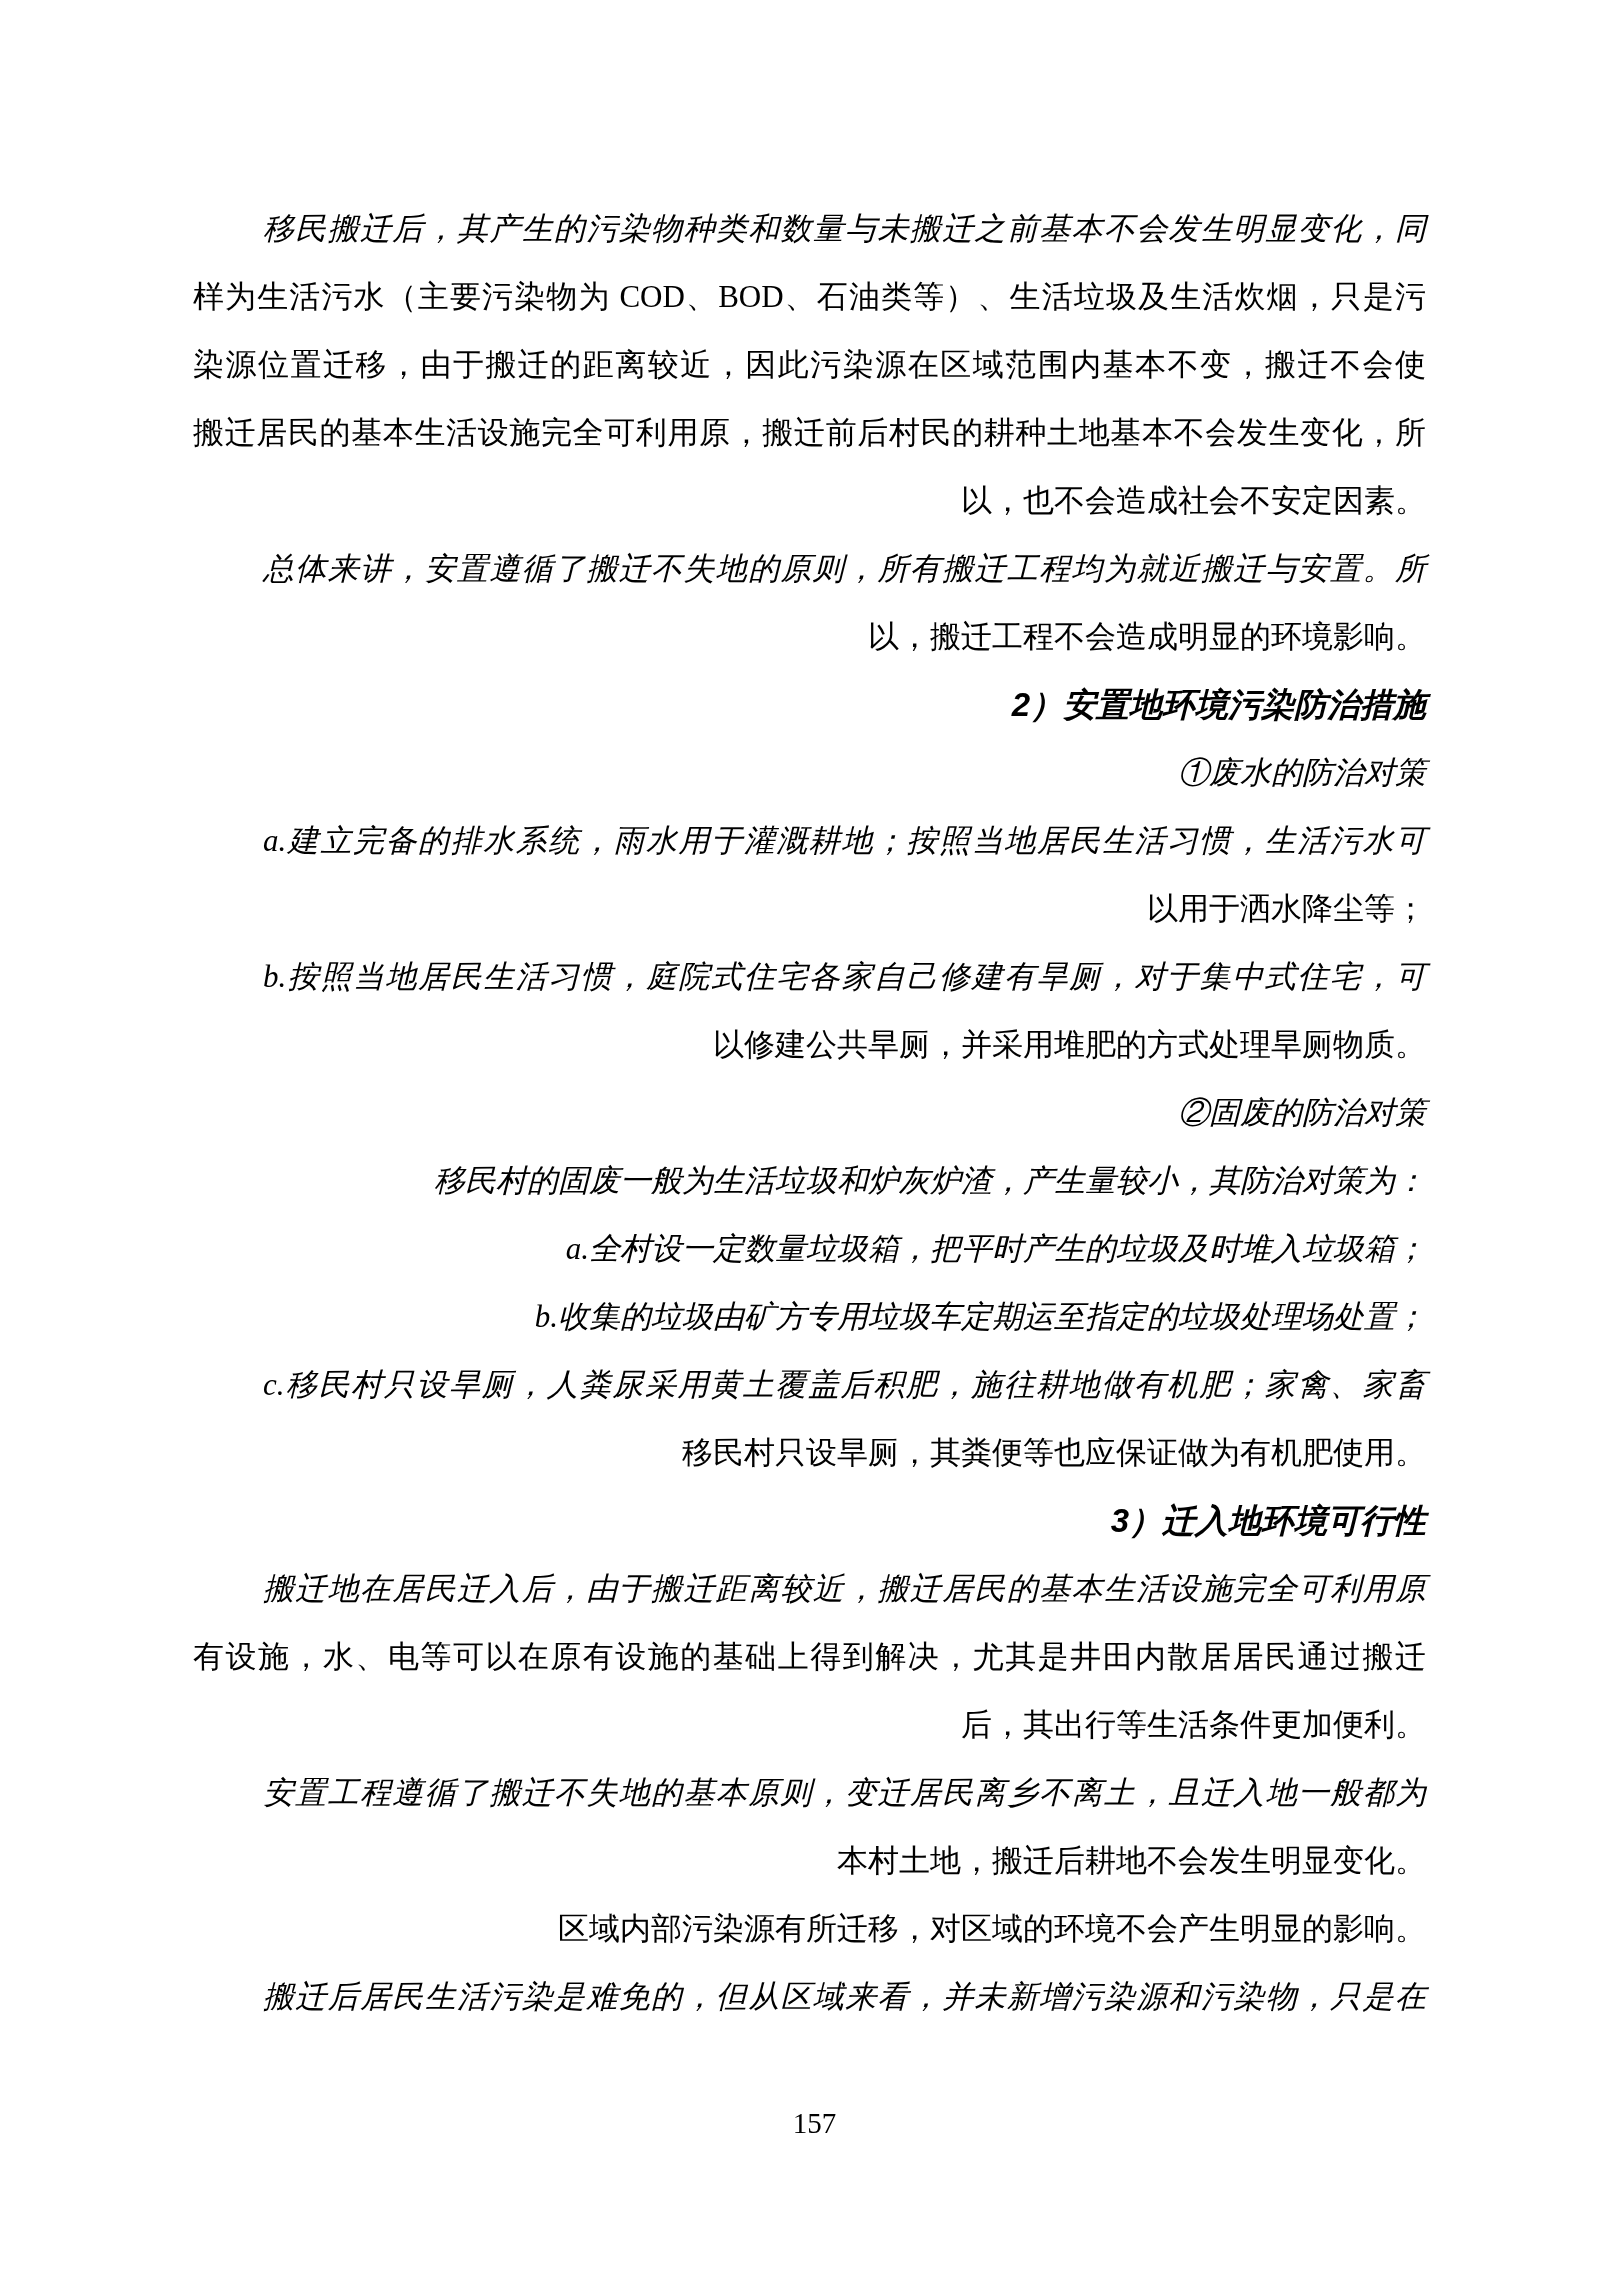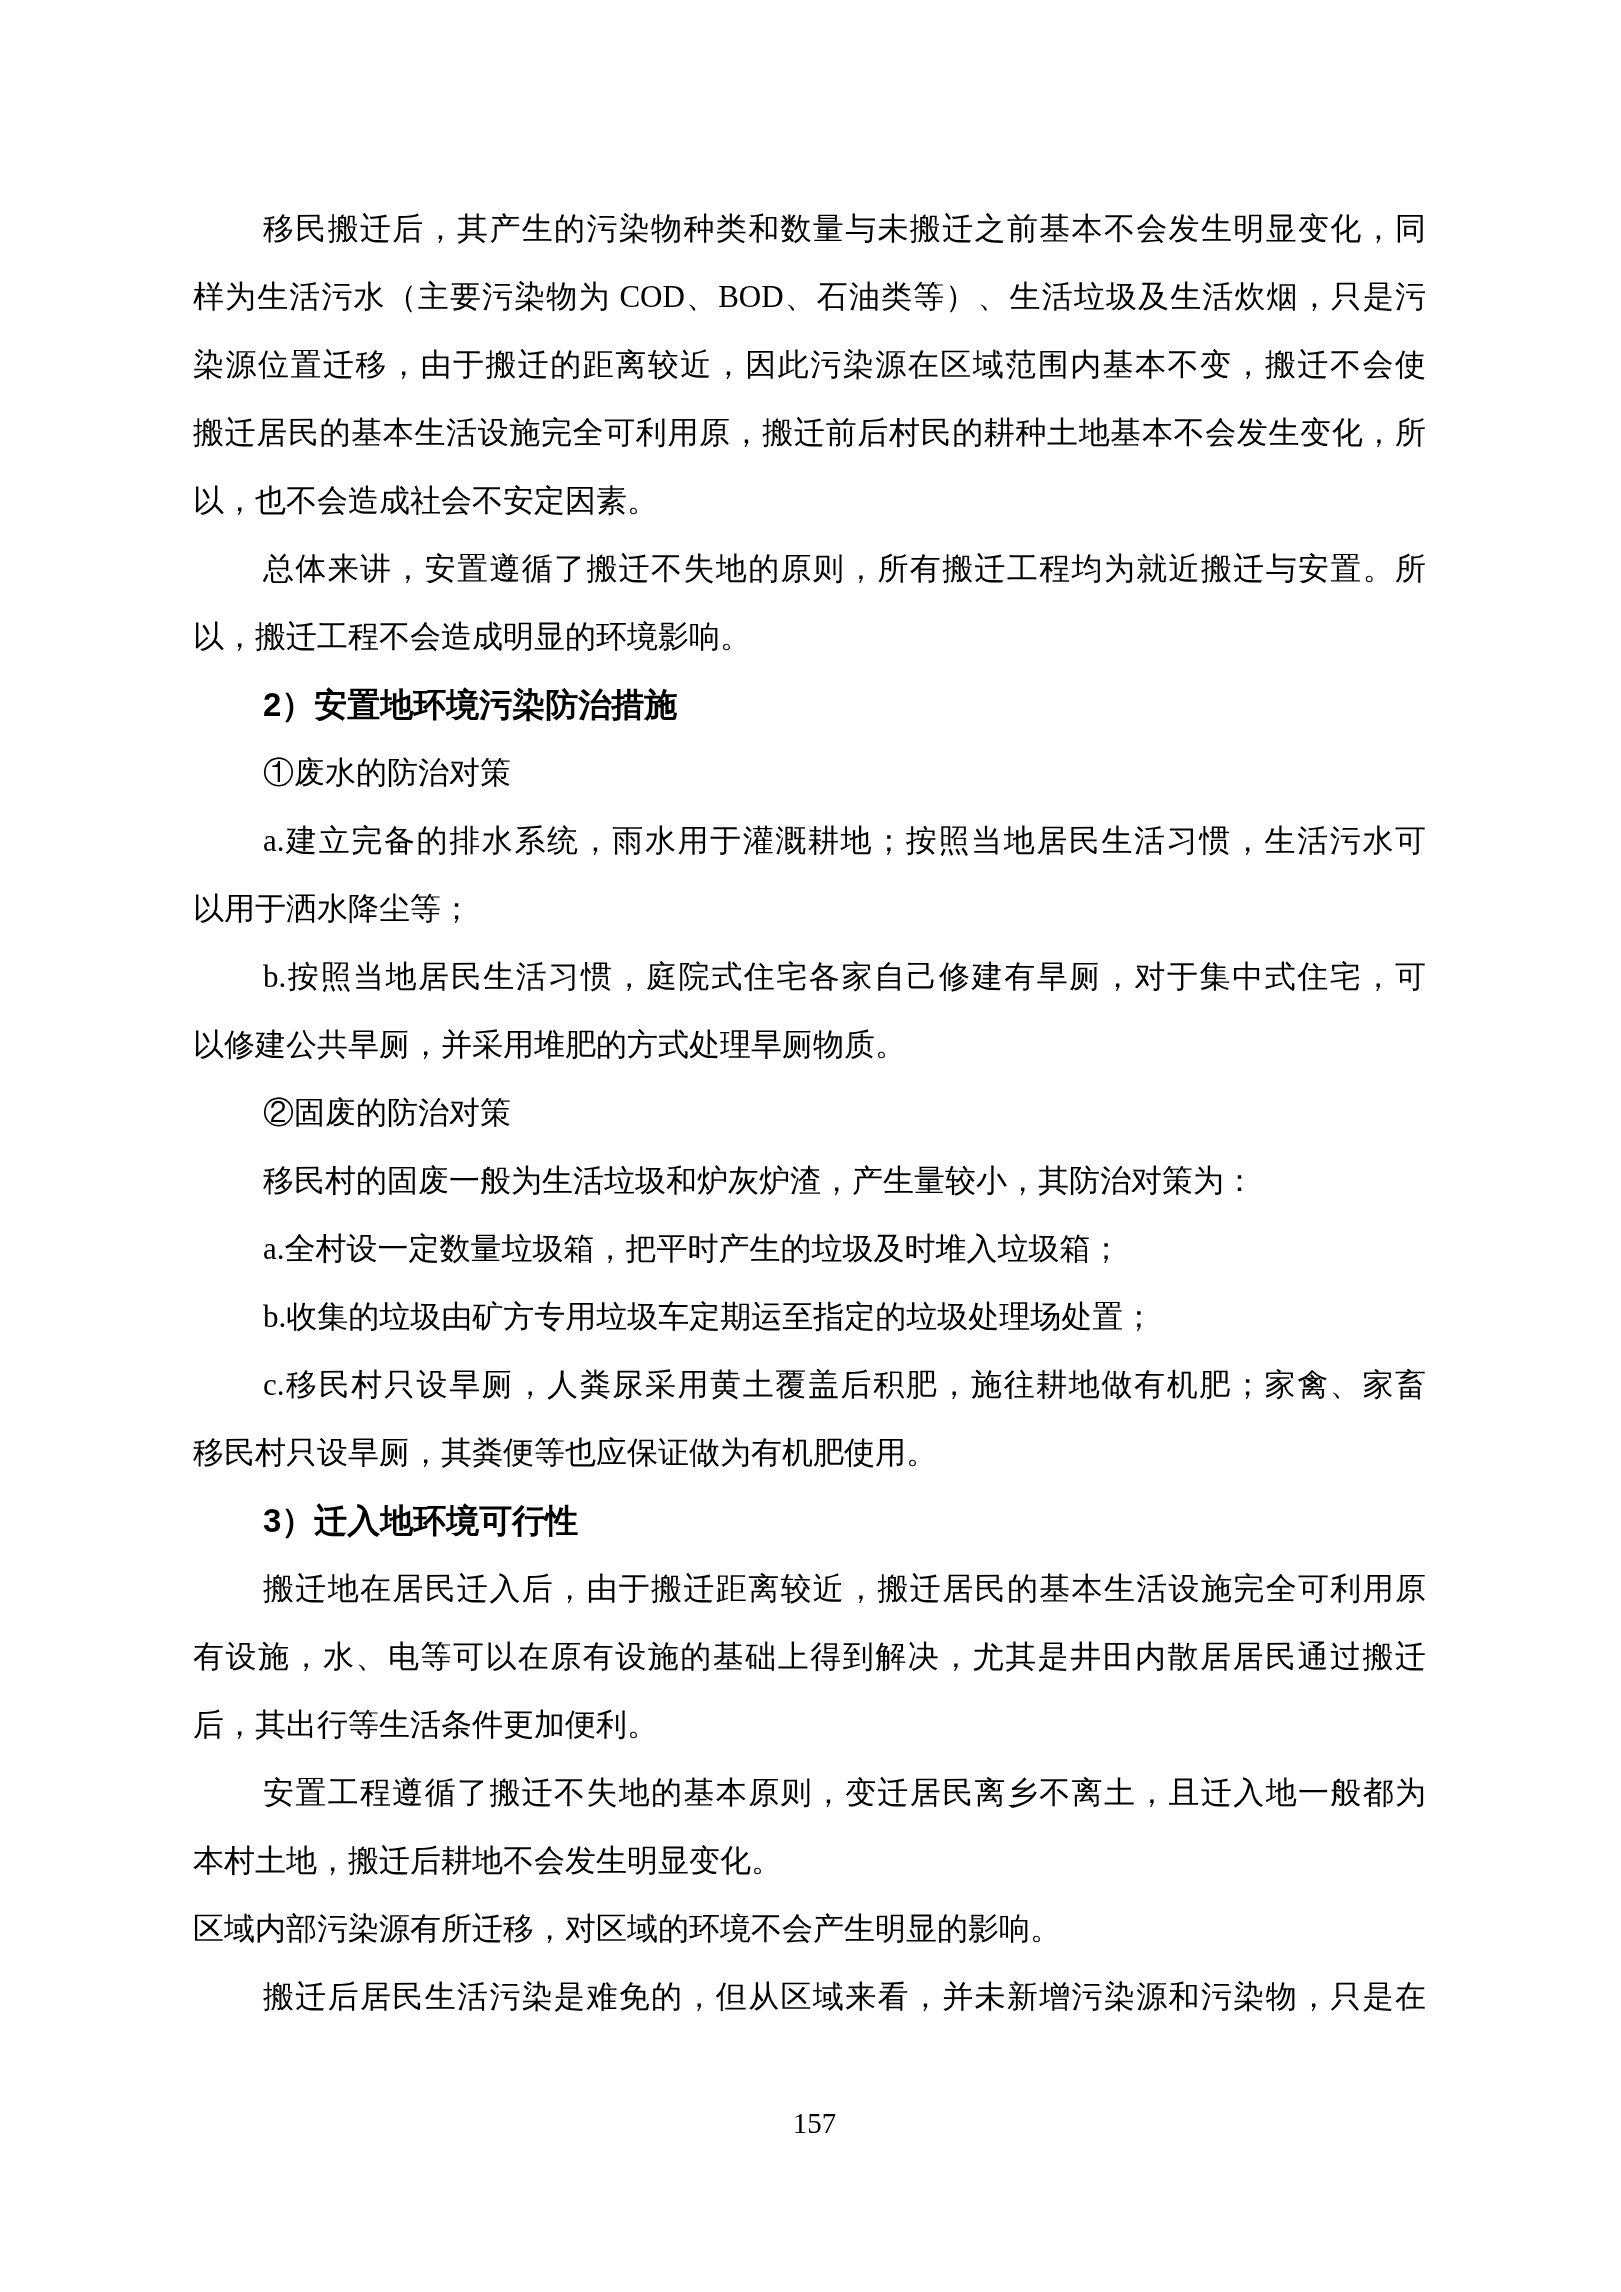--- a/index.html
+++ b/index.html
@@ -27,33 +27,34 @@
     width: 1233px;
   }
   .para {
     margin: 0;
     padding: 0;
   }
   .line {
     height: 68px;
     line-height: 68px;
     font-size: 31px;
-    text-align: left;
+    text-align: right;
     white-space: normal;
     overflow: visible;
   }
   
   .line.fill {
     text-align: justify;
     text-align-last: justify;
     text-justify: inter-character;
   }
   
   .line.first {
     padding-left: 70px;
+    font-style: italic;
   }
   .para.heading .line {
     font-family: "Liberation Sans", "DejaVu Sans", sans-serif;
     font-weight: 700;
     font-size: 33px;
   }
   .page-number {
     position: absolute;
     top: 2107px;
     left: 4px;

